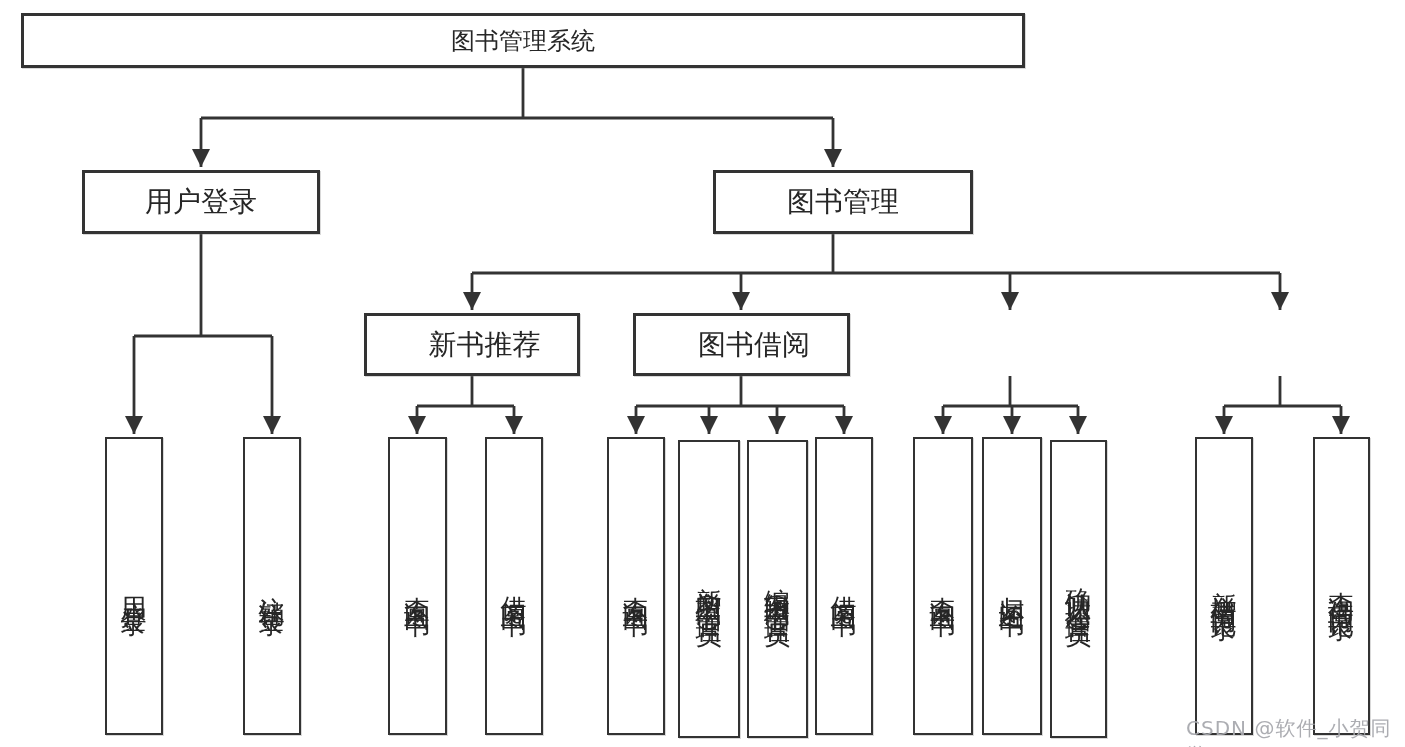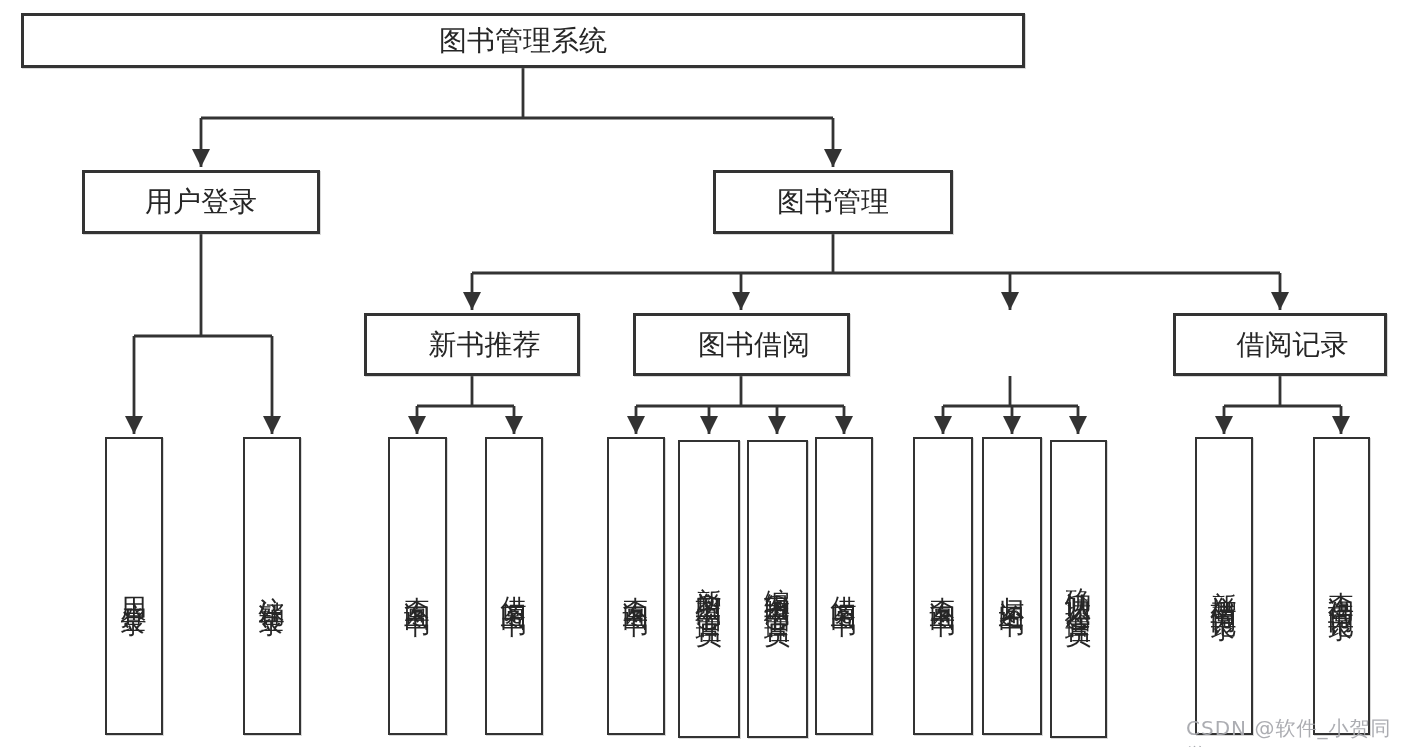--- a/index.html
+++ b/index.html
@@ -12,21 +12,21 @@
   #connectors path.ln { fill:none; stroke:#333333; stroke-width:2.8px; }
   #connectors #ah path { fill:#333333; stroke:none; }
 
   .box {
     position:absolute; box-sizing:border-box;
     background:#ffffff; border:3px solid #333333;
     display:flex; align-items:center; justify-content:center;
     color:#262626; white-space:nowrap;
     box-shadow:1px 1px 0 rgba(130,130,130,0.30);
   }
-  .root  { left:21px; top:13px; width:1004px; height:55px; font-size:28px; }
+  .root  { left:21px; top:13px; width:1004px; height:55px; font-size:24px; }
   .lvl   { font-size:28px; }
   .l2    { top:170px; height:64px; }
   .l3    { top:313px; height:63px;padding-left:25px; }
 
   .leaf {
     border-width:2.5px;
     top:437px; height:298px;
     writing-mode:vertical-rl; text-orientation:mixed;
     font-size:26px; letter-spacing:5px; line-height:1;
     white-space:normal;
@@ -77,25 +77,24 @@
     <path class="ln" d="M943 406 V434" marker-end="url(#ah)"></path>
     <path class="ln" d="M1012 406 V434" marker-end="url(#ah)"></path>
     <path class="ln" d="M1078 406 V434" marker-end="url(#ah)"></path>
     <path class="ln" d="M1224 406 V434" marker-end="url(#ah)"></path>
     <path class="ln" d="M1341 406 V434" marker-end="url(#ah)"></path>
   </svg>
 
   <div class="box root">图书管理系统</div>
 
   <div class="box lvl l2" style="left:82px;  width:238px;">用户登录</div>
-  <div class="box lvl l2" style="left:713px; width:240px;text-align:right;">图书管理</div>
+  <div class="box lvl l2" style="left:713px; width:260px;text-align:right;">图书管理</div>
 
   <div class="box lvl l3" style="left:364px;  width:216px;">新书推荐</div>
   <div class="box lvl l3" style="left:633px;  width:217px;font-family:Liberation Serif, serif;">图书借阅</div>
-  <div class="box lvl l3" style="left:1173px; width:214px;">借阅记录</div>
 
   <div class="box leaf" style="left:105px; width:58px;">用户登录</div>
   <div class="box leaf" style="left:243px; width:58px;">注销登录</div>
 
   <div class="box leaf" style="left:388px; width:59px;">查询图书</div>
   <div class="box leaf" style="left:485px; width:58px;">借阅图书</div>
 
   <div class="box leaf" style="left:607px; width:58px;">查询图书</div>
   <div class="box leaf admin" style="left:678px; width:62px;">新增图书（管理员）</div>
   <div class="box leaf admin" style="left:747px; width:61px;">编辑图书（管理员）</div>

